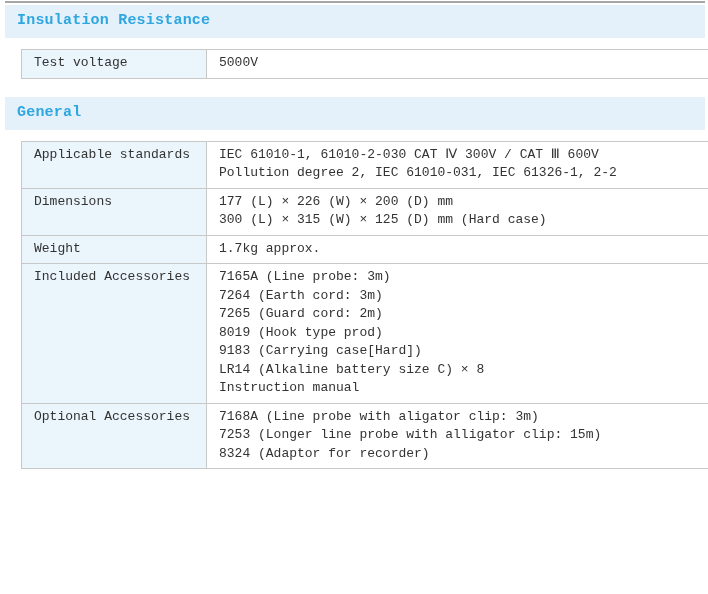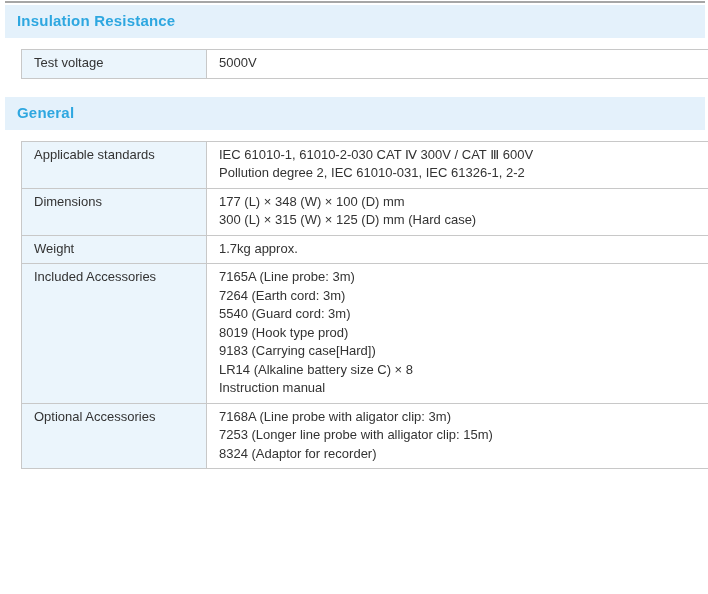--- a/index.html
+++ b/index.html
@@ -10,21 +10,21 @@
     --text:#333333;
     --divider:#A6A6A6;
   }
   html,body{margin:0;padding:0;}
   body{
     width:708px;height:594px;overflow:hidden;background:#ffffff;
     font-family:"Liberation Sans","DejaVu Sans",sans-serif;
     font-size:13px;line-height:18.5px;color:var(--text);
     -webkit-font-smoothing:antialiased;
   }
-  .page{padding:1px 3px 0 5px;}
+  .page{padding:1px 3px 0 5px;font-family:Liberation Mono, monospace;}
   .top-rule{height:2px;background:var(--divider);margin-bottom:2px;}
   .section-header{
     height:33px;background:var(--section-bg);
     display:flex;align-items:center;
     padding:0 12px;margin-bottom:11px;
   }
   .spec-table + .section-header{margin-top:18px;}
   .section-title{
     color:var(--accent);font-size:15px;font-weight:bold;letter-spacing:0.2px;
   }
@@ -68,36 +68,36 @@
           <tr>
             <td class="label-cell">Applicable standards</td>
             <td class="value-cell">
               <div class="value-line">IEC 61010-1, 61010-2-030 CAT Ⅳ 300V / CAT Ⅲ 600V</div>
               <div class="value-line">Pollution degree 2, IEC 61010-031, IEC 61326-1, 2-2</div>
             </td>
           </tr>
           <tr>
             <td class="label-cell">Dimensions</td>
             <td class="value-cell">
-              <div class="value-line">177 (L) × 348 (W) × 100 (D) mm</div>
+              <div class="value-line">177 (L) × 226 (W) × 200 (D) mm</div>
               <div class="value-line">300 (L) × 315 (W) × 125 (D) mm (Hard case)</div>
             </td>
           </tr>
           <tr>
             <td class="label-cell">Weight</td>
             <td class="value-cell">
               <div class="value-line">1.7kg approx.</div>
             </td>
           </tr>
           <tr>
             <td class="label-cell">Included Accessories</td>
             <td class="value-cell">
               <div class="value-line">7165A (Line probe: 3m)</div>
               <div class="value-line">7264 (Earth cord: 3m)</div>
-              <div class="value-line">5540 (Guard cord: 3m)</div>
+              <div class="value-line">7265 (Guard cord: 2m)</div>
               <div class="value-line">8019 (Hook type prod)</div>
               <div class="value-line">9183 (Carrying case[Hard])</div>
               <div class="value-line">LR14 (Alkaline battery size C) × 8</div>
               <div class="value-line">Instruction manual</div>
             </td>
           </tr>
           <tr>
             <td class="label-cell">Optional Accessories</td>
             <td class="value-cell">
               <div class="value-line">7168A (Line probe with aligator clip: 3m)</div>

